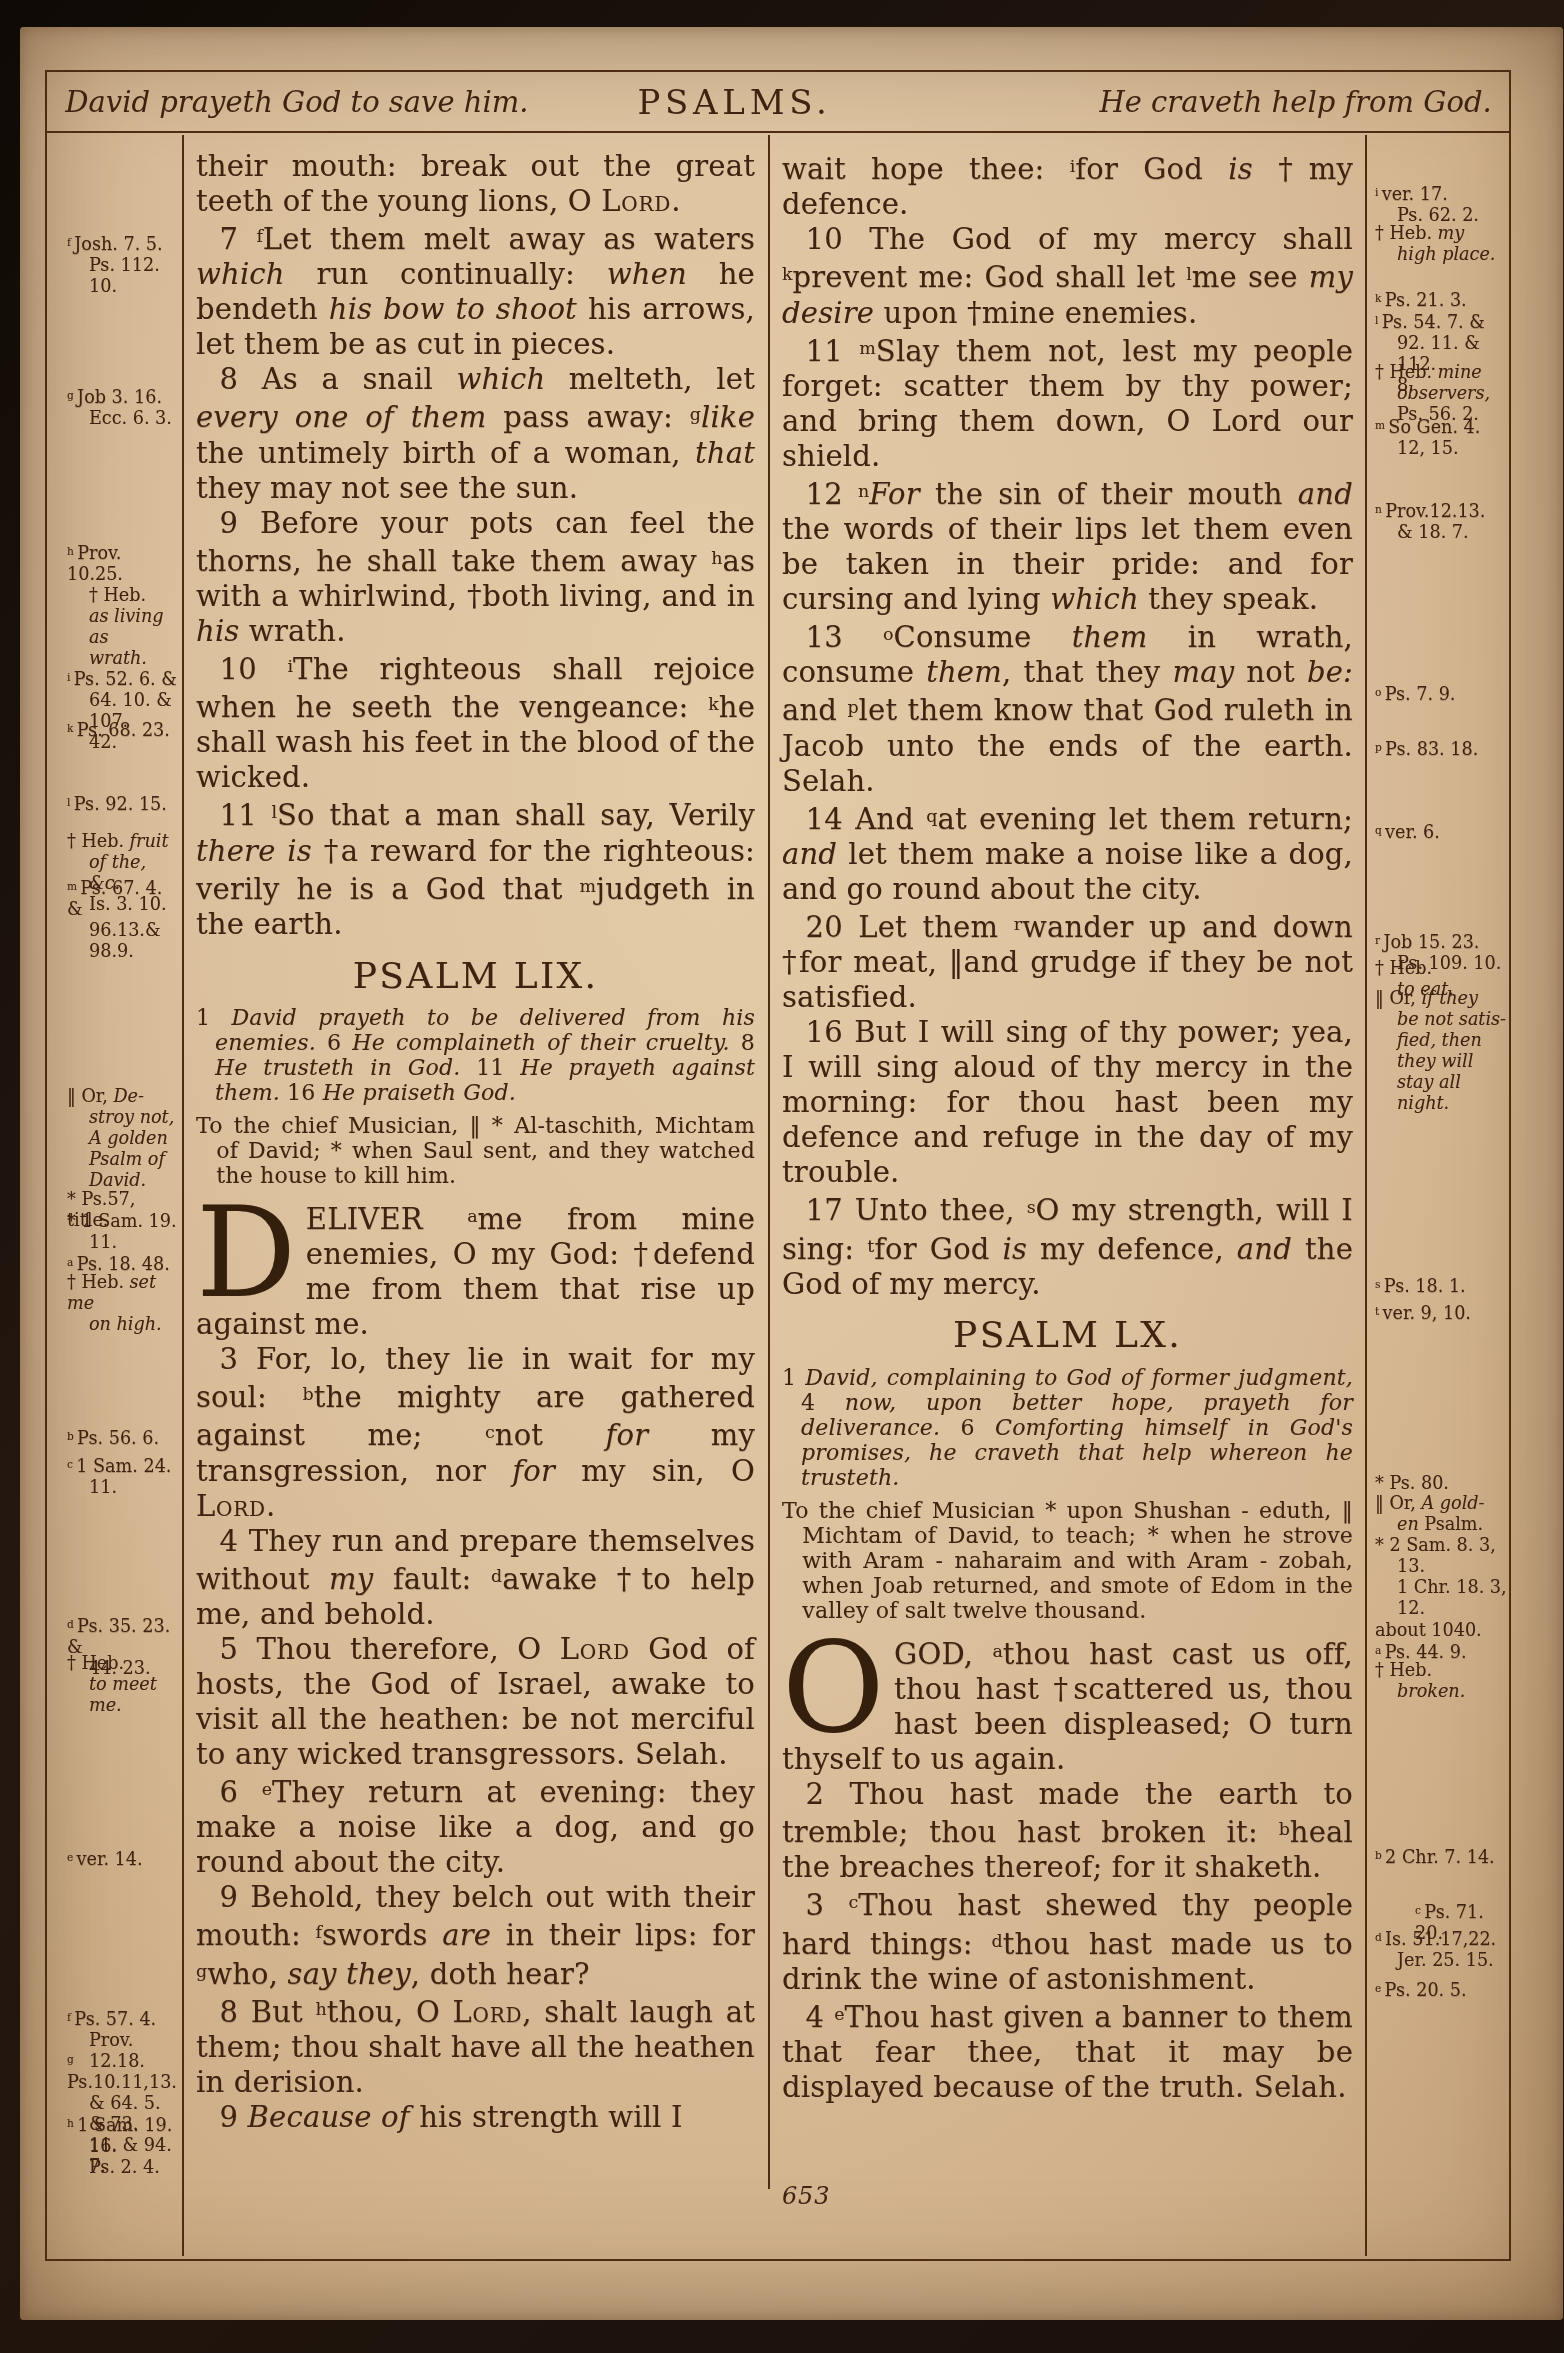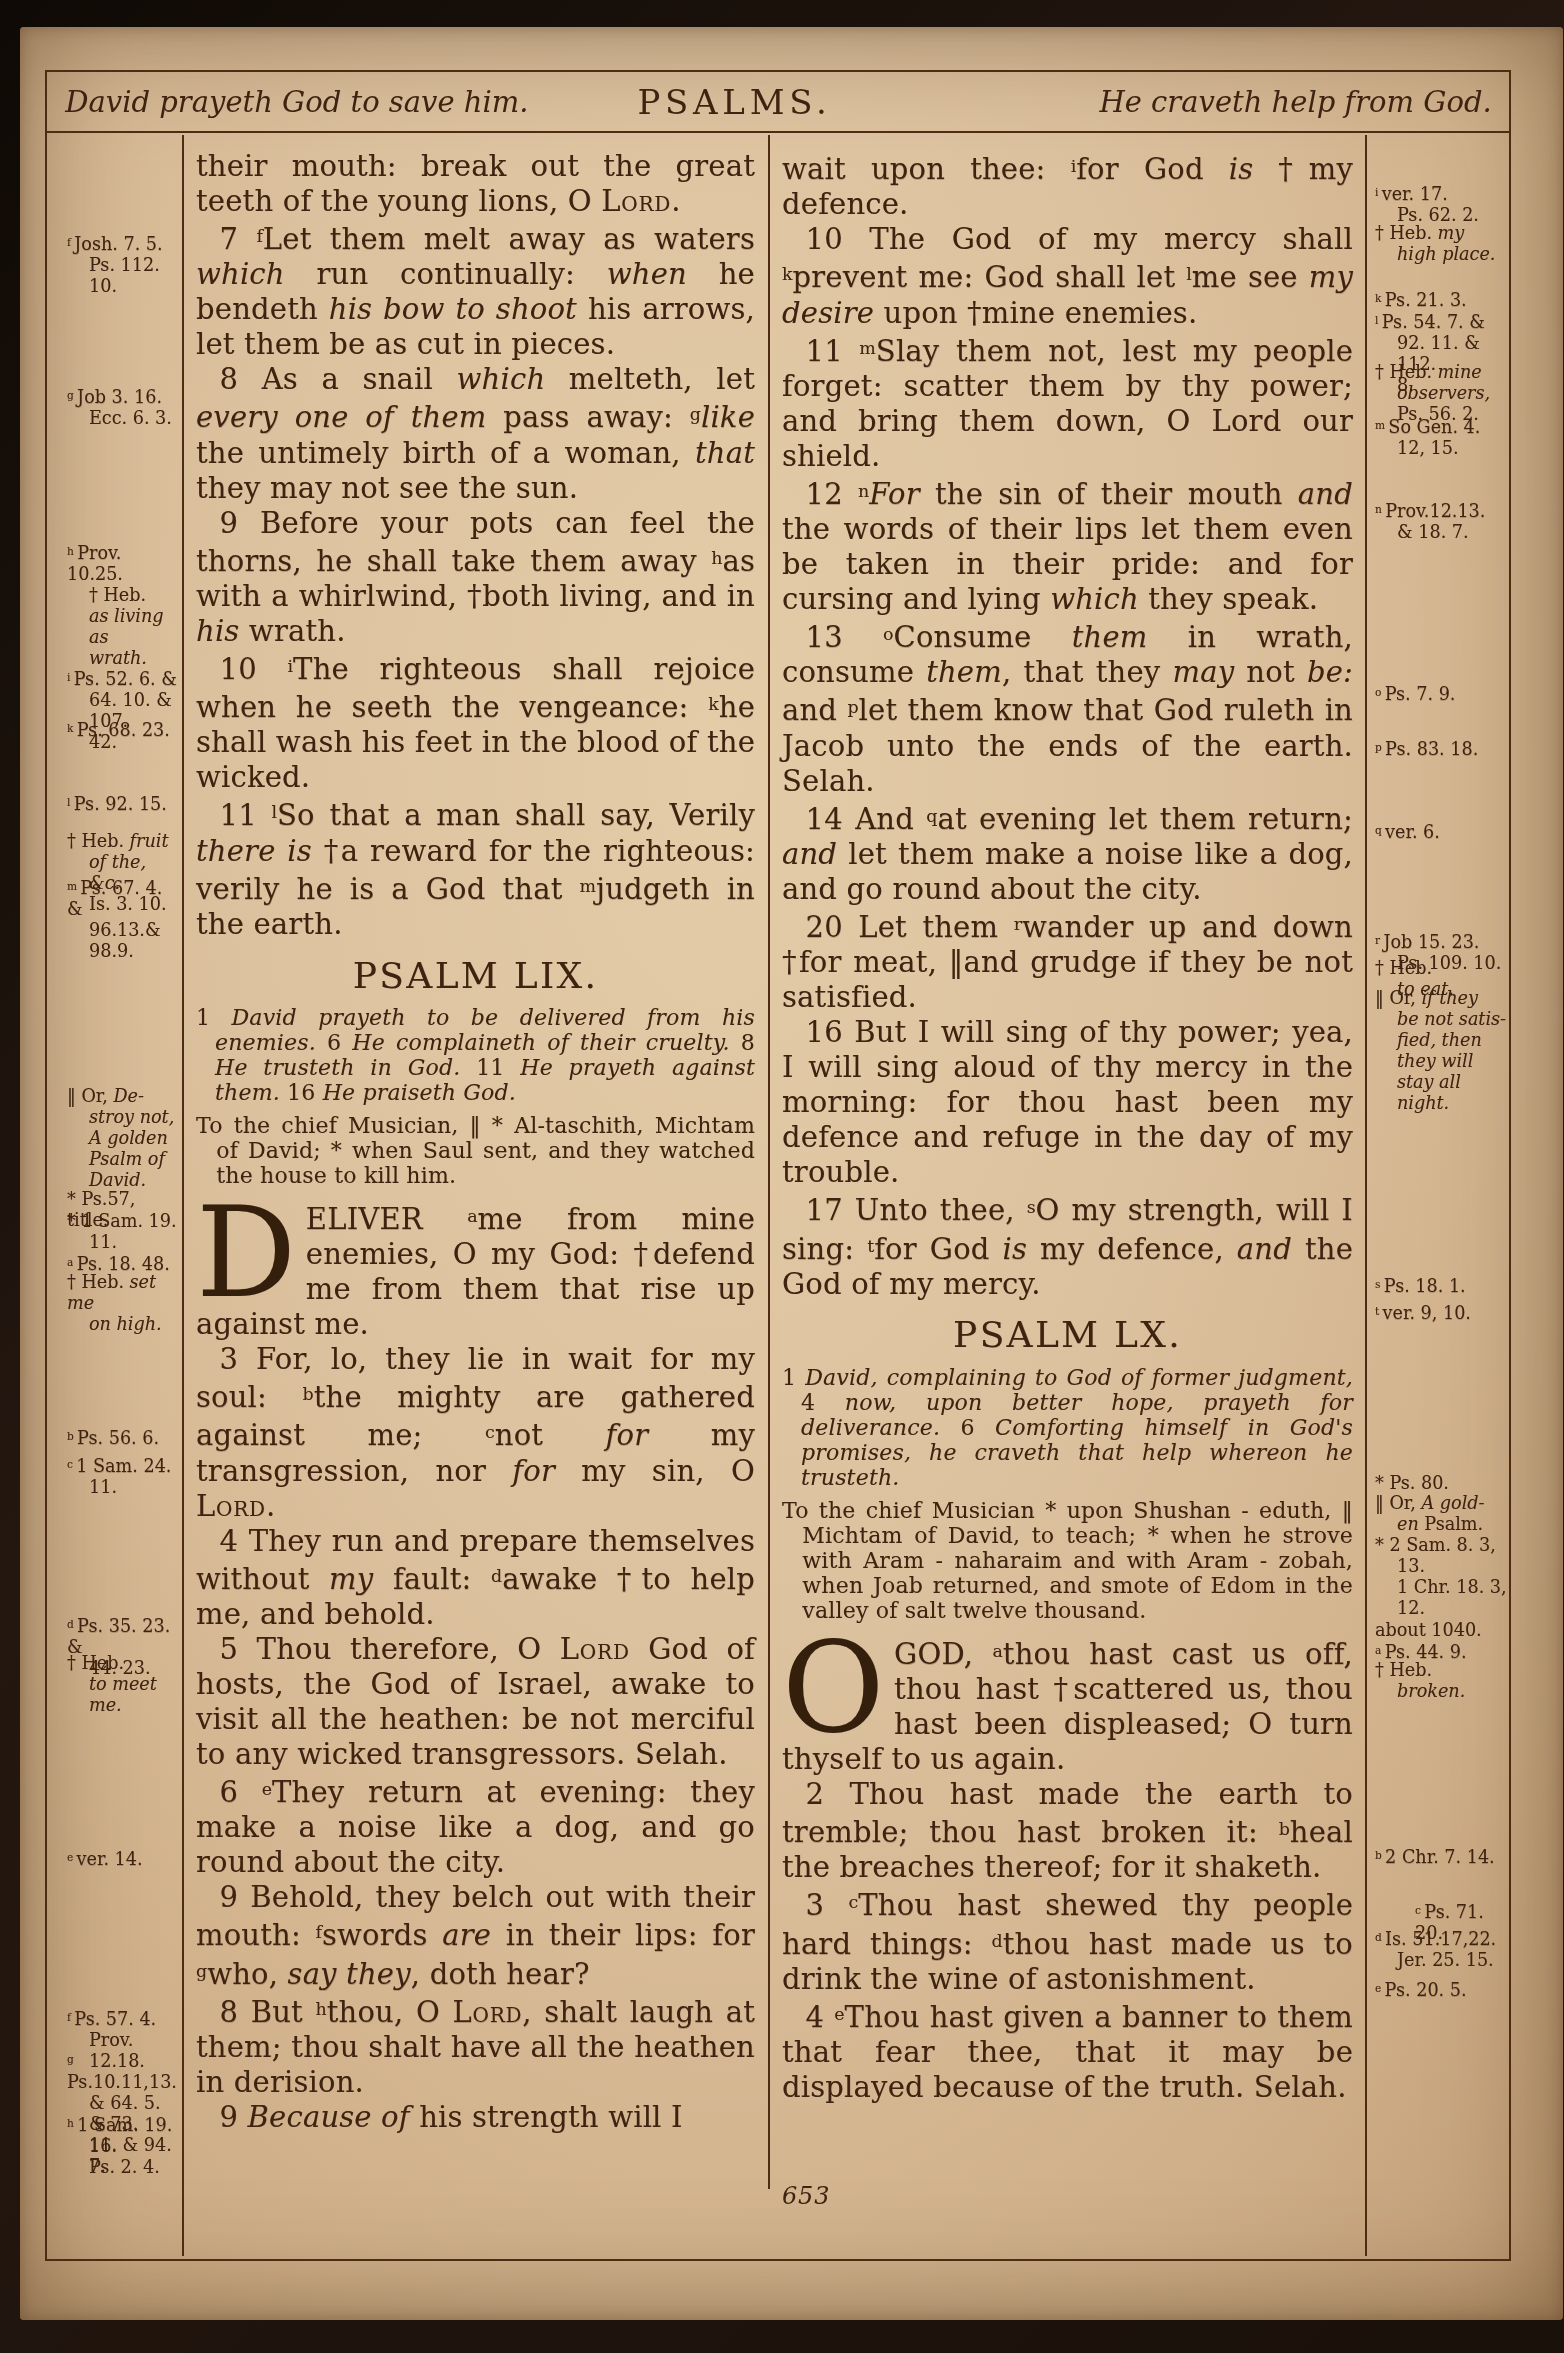--- a/index.html
+++ b/index.html
@@ -173,21 +173,21 @@
       <div class="blk blk-dropcap"><span class="cap">D</span><span class="sg-n">ELIVER </span><span class="sg-s">a</span><span class="sg-n">me from mine enemies, O my God: †defend me from them that rise up against me.</span></div>
       <div class="blk blk-verse"><span class="sg-n">3 For, lo, they lie in wait for my soul: </span><span class="sg-s">b</span><span class="sg-n">the mighty are gathered against me; </span><span class="sg-s">c</span><span class="sg-n">not </span><span class="sg-i">for</span><span class="sg-n"> my transgression, nor </span><span class="sg-i">for</span><span class="sg-n"> my sin, O </span><span class="sg-c">Lord</span><span class="sg-n">.</span></div>
       <div class="blk blk-verse"><span class="sg-n">4 They run and prepare themselves without </span><span class="sg-i">my</span><span class="sg-n"> fault: </span><span class="sg-s">d</span><span class="sg-n">awake †to help me, and behold.</span></div>
       <div class="blk blk-verse"><span class="sg-n">5 Thou therefore, O </span><span class="sg-c">Lord</span><span class="sg-n"> God of hosts, the God of Israel, awake to visit all the heathen: be not merciful to any wicked transgressors. Selah.</span></div>
       <div class="blk blk-verse"><span class="sg-n">6 </span><span class="sg-s">e</span><span class="sg-n">They return at evening: they make a noise like a dog, and go round about the city.</span></div>
       <div class="blk blk-verse"><span class="sg-n">9 Behold, they belch out with their mouth: </span><span class="sg-s">f</span><span class="sg-n">swords </span><span class="sg-i">are</span><span class="sg-n"> in their lips: for </span><span class="sg-s">g</span><span class="sg-n">who, </span><span class="sg-i">say they</span><span class="sg-n">, doth hear?</span></div>
       <div class="blk blk-verse"><span class="sg-n">8 But </span><span class="sg-s">h</span><span class="sg-n">thou, O </span><span class="sg-c">Lord</span><span class="sg-n">, shalt laugh at them; thou shalt have all the heathen in derision.</span></div>
       <div class="blk blk-verse"><span class="sg-n">9 </span><span class="sg-i">Because of</span><span class="sg-n"> his strength will I</span></div>
     </div>
   <div class="col" id="col-right">
-      <div class="blk blk-cont"><span class="sg-n">wait upon thee: </span><span class="sg-s">i</span><span class="sg-n">for God </span><span class="sg-i">is</span><span class="sg-n"> †my defence.</span></div>
+      <div class="blk blk-cont"><span class="sg-n">wait hope thee: </span><span class="sg-s">i</span><span class="sg-n">for God </span><span class="sg-i">is</span><span class="sg-n"> †my defence.</span></div>
       <div class="blk blk-verse"><span class="sg-n">10 The God of my mercy shall </span><span class="sg-s">k</span><span class="sg-n">prevent me: God shall let </span><span class="sg-s">l</span><span class="sg-n">me see </span><span class="sg-i">my desire</span><span class="sg-n"> upon †mine enemies.</span></div>
       <div class="blk blk-verse"><span class="sg-n">11 </span><span class="sg-s">m</span><span class="sg-n">Slay them not, lest my people forget: scatter them by thy power; and bring them down, O Lord our shield.</span></div>
       <div class="blk blk-verse"><span class="sg-n">12 </span><span class="sg-s">n</span><span class="sg-i">For</span><span class="sg-n"> the sin of their mouth </span><span class="sg-i">and</span><span class="sg-n"> the words of their lips let them even be taken in their pride: and for cursing and lying </span><span class="sg-i">which</span><span class="sg-n"> they speak.</span></div>
       <div class="blk blk-verse"><span class="sg-n">13 </span><span class="sg-s">o</span><span class="sg-n">Consume </span><span class="sg-i">them</span><span class="sg-n"> in wrath, consume </span><span class="sg-i">them</span><span class="sg-n">, that they </span><span class="sg-i">may</span><span class="sg-n"> not </span><span class="sg-i">be:</span><span class="sg-n"> and </span><span class="sg-s">p</span><span class="sg-n">let them know that God ruleth in Jacob unto the ends of the earth.  Selah.</span></div>
       <div class="blk blk-verse"><span class="sg-n">14 And </span><span class="sg-s">q</span><span class="sg-n">at evening let them return; </span><span class="sg-i">and</span><span class="sg-n"> let them make a noise like a dog, and go round about the city.</span></div>
       <div class="blk blk-verse"><span class="sg-n">20 Let them </span><span class="sg-s">r</span><span class="sg-n">wander up and down †for meat, ‖and grudge if they be not satisfied.</span></div>
       <div class="blk blk-verse"><span class="sg-n">16 But I will sing of thy power; yea, I will sing aloud of thy mercy in the morning: for thou hast been my defence and refuge in the day of my trouble.</span></div>
       <div class="blk blk-verse"><span class="sg-n">17 Unto thee, </span><span class="sg-s">s</span><span class="sg-n">O my strength, will I sing: </span><span class="sg-s">t</span><span class="sg-n">for God </span><span class="sg-i">is</span><span class="sg-n"> my defence, </span><span class="sg-i">and</span><span class="sg-n"> the God of my mercy.</span></div>
       <div class="blk blk-psalm">PSALM LX.</div>
       <div class="blk blk-summary"><span class="sg-n">1 </span><span class="sg-i">David, complaining to God of former judgment, </span><span class="sg-n">4 </span><span class="sg-i">now, upon better hope, prayeth for deliverance. </span><span class="sg-n">6 </span><span class="sg-i">Comforting himself in God's promises, he craveth that help whereon he trusteth.</span></div>

